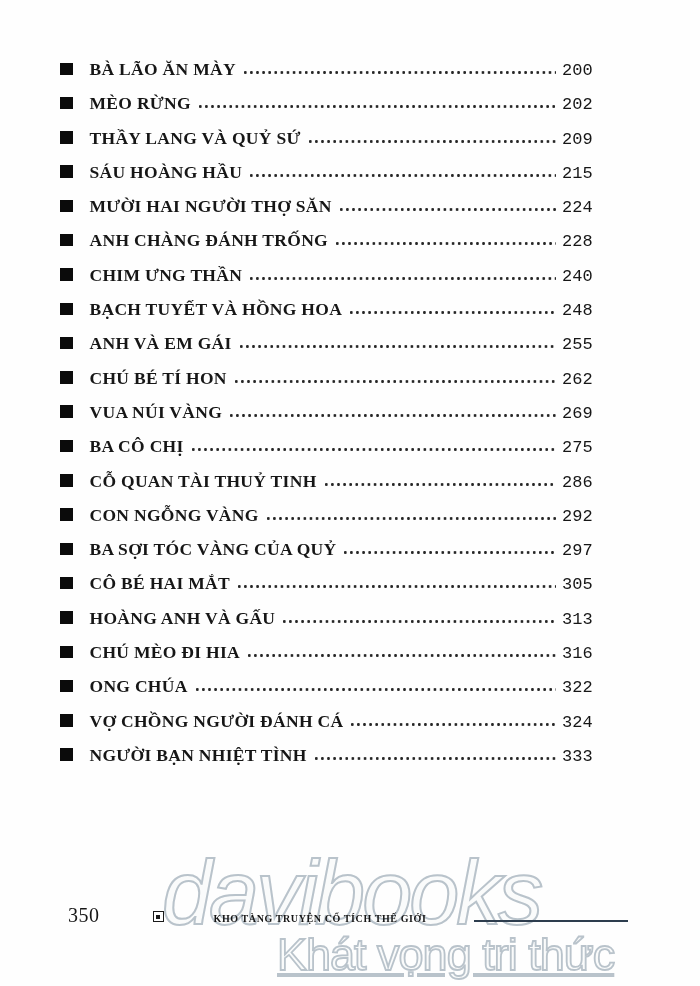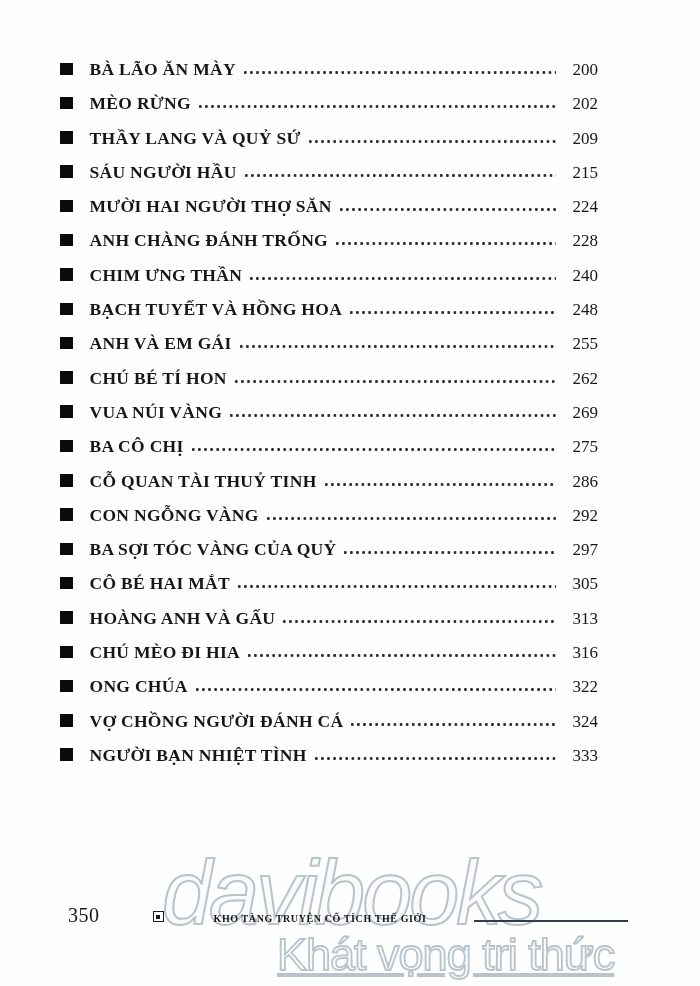--- a/index.html
+++ b/index.html
@@ -50,23 +50,23 @@
     height: 5px;
     margin: 0 6px -2px 8px;
     background-image: radial-gradient(circle at 1.3px 2.5px, var(--dot, #262626) 1.15px, rgba(0,0,0,0) 1.75px);
     background-size: 6.1px 5px;
     background-repeat: repeat-x;
     background-position: left bottom;
   }
   .pagenum {
     flex: 0 0 auto;
     min-width: 36px;
-    text-align: right;
     font-size: 17px;
     font-weight: 400;
+    font-family: Liberation Mono, monospace;
   }
 
   
   .wm {
     position: absolute;
     font-family: "Liberation Sans", "DejaVu Sans", sans-serif;
     color: rgba(240, 243, 245, 0.25);
     -webkit-text-stroke: 1.8px var(--wm, #b9c3cb);
     z-index: 1;
     white-space: nowrap;
@@ -160,21 +160,21 @@
 
     <li class="toc-row">
       <span class="bullet"></span>
       <span class="title">THẦY LANG VÀ QUỶ SỨ</span>
       <span class="leader"></span>
       <span class="pagenum">209</span>
     </li>
 
     <li class="toc-row">
       <span class="bullet"></span>
-      <span class="title">SÁU NGƯỜI HẦU</span>
+      <span class="title">SÁU HOÀNG HẦU</span>
       <span class="leader"></span>
       <span class="pagenum">215</span>
     </li>
 
     <li class="toc-row">
       <span class="bullet"></span>
       <span class="title">MƯỜI HAI NGƯỜI THỢ SĂN</span>
       <span class="leader"></span>
       <span class="pagenum">224</span>
     </li>

